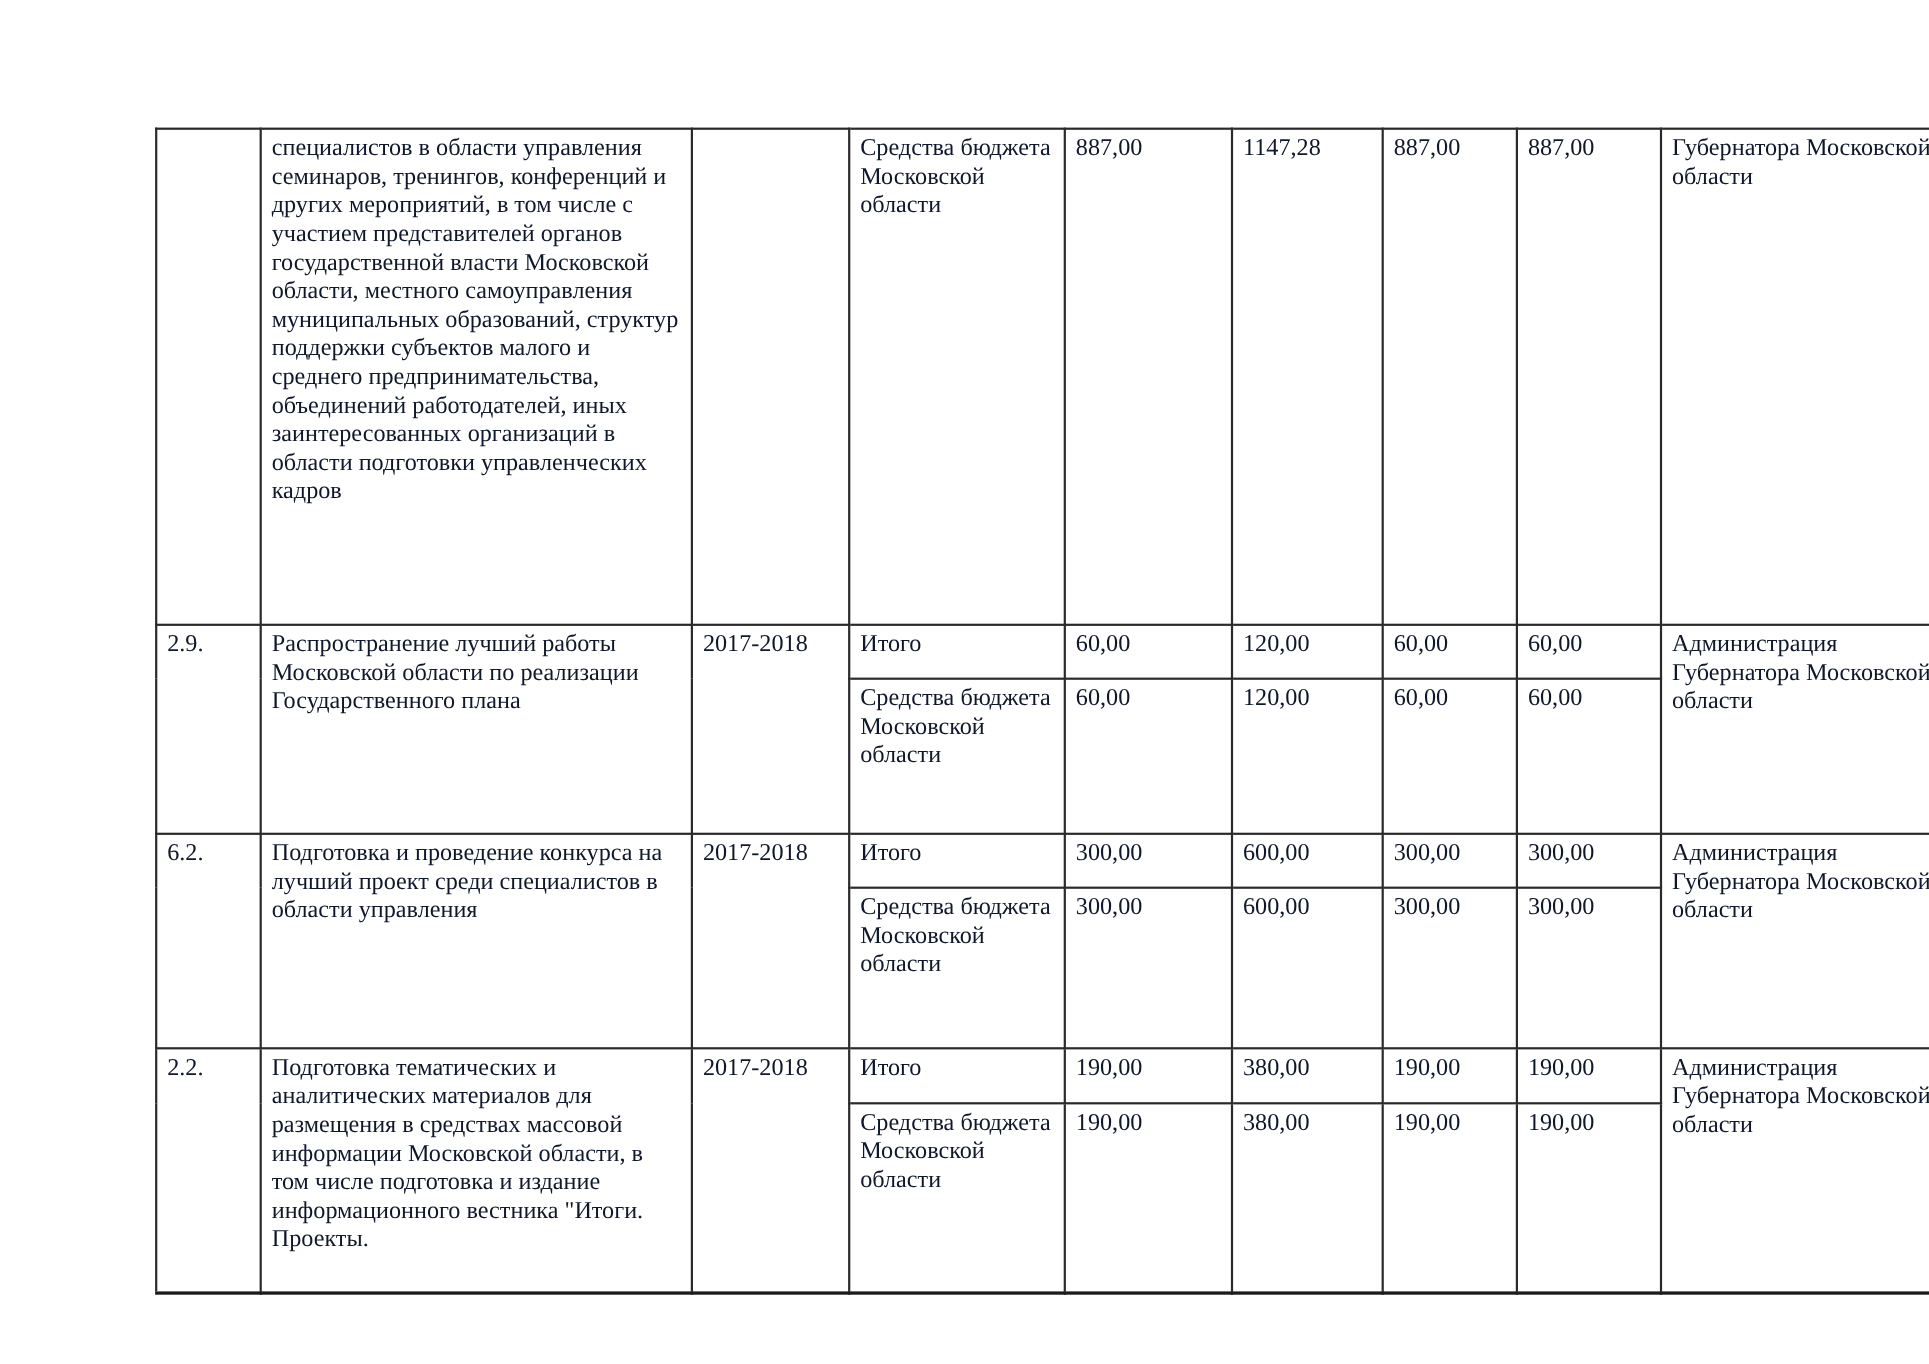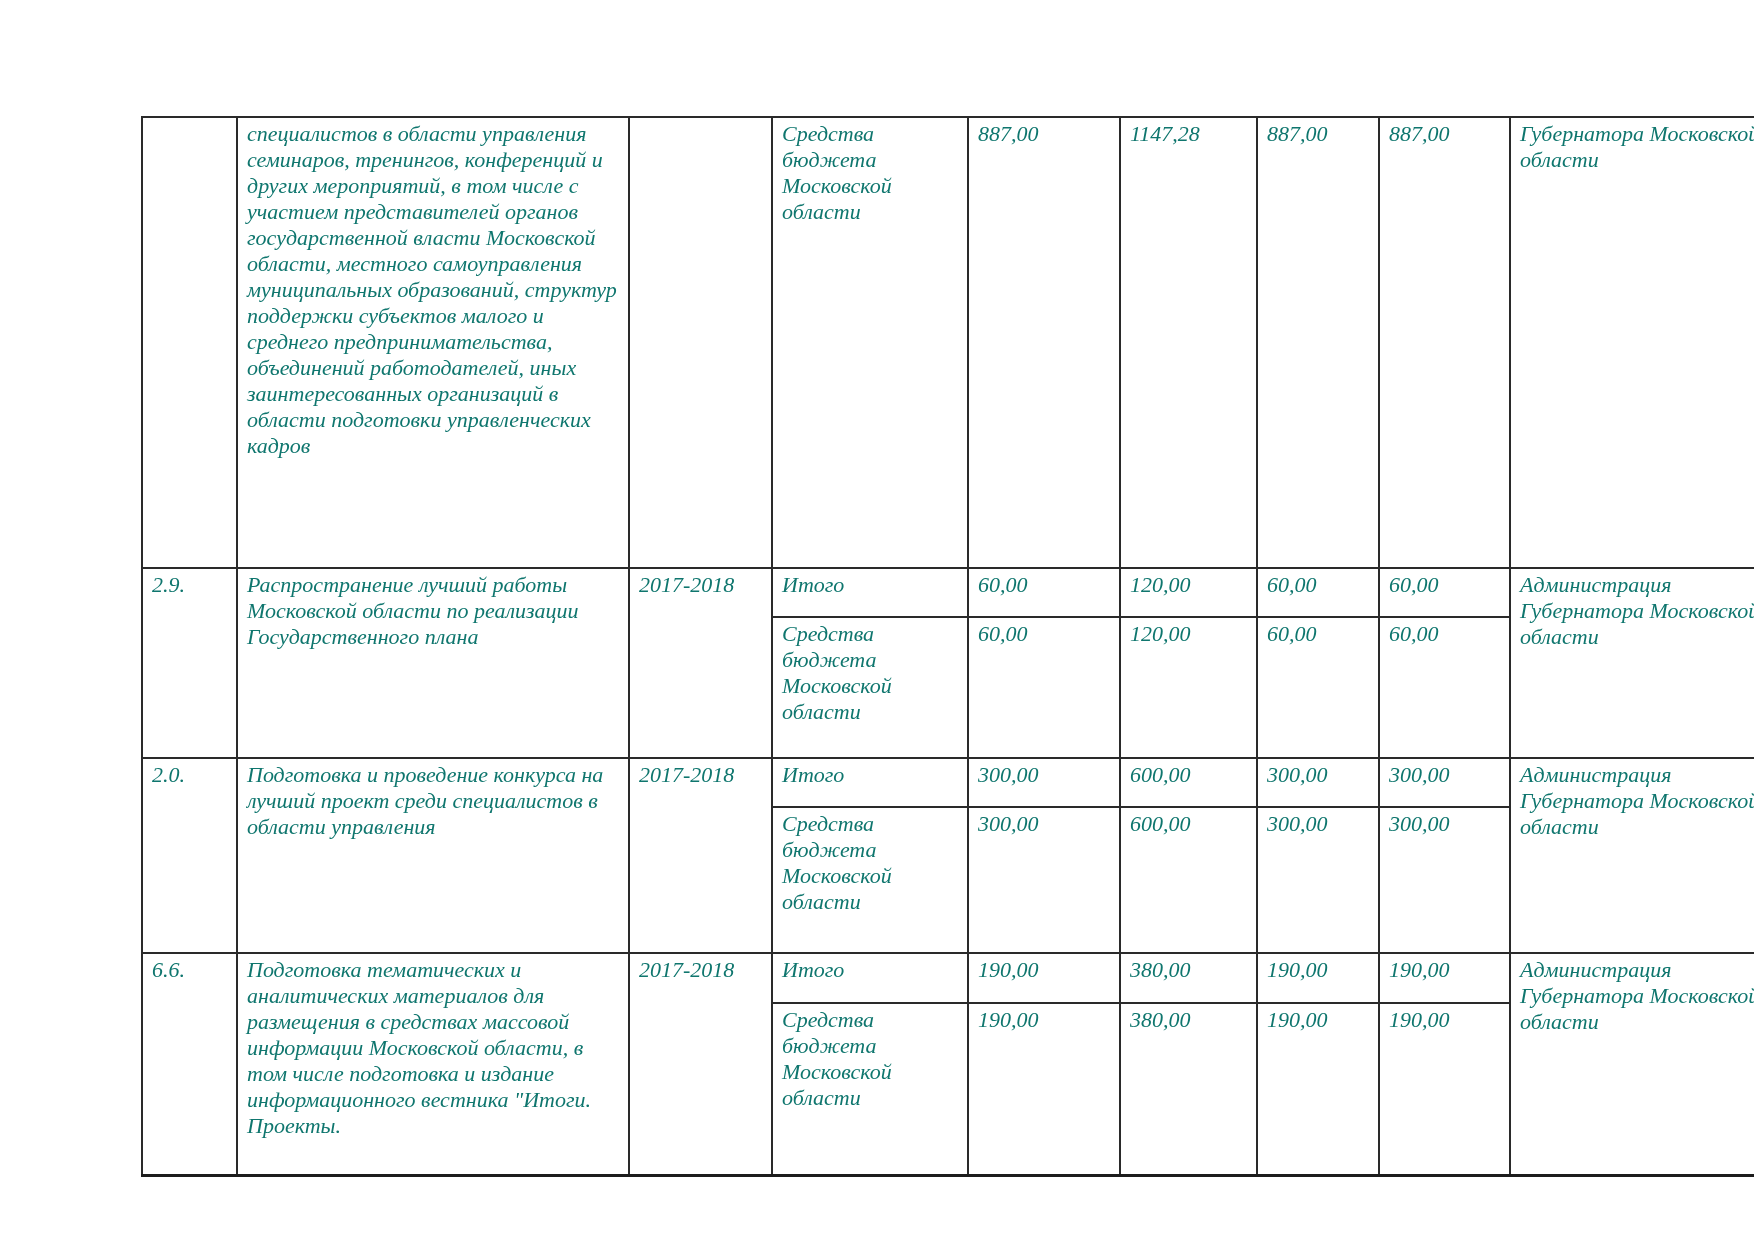--- a/index.html
+++ b/index.html
@@ -9,22 +9,21 @@
     height: 1240px;
     overflow: hidden;
     background: #ffffff;
   }
   .page {
     position: relative;
     width: 1386px;
     height: 1240px;
     background: #ffffff;
     font-family: "Liberation Serif", "DejaVu Serif", serif;
-    color: #0f766e;
-    font-style: italic;
+    color: #0f172a;
   }
   table.budget {
     position: absolute;
     left: 141px;
     top: 116px;
     border-collapse: collapse;
     table-layout: fixed;
     width: 1628px;
     font-size: 22px;
     line-height: 26px;
@@ -90,40 +89,40 @@
     </tr>
     <tr class="h-sred34">
       <td>Средства бюджета Московской области</td>
       <td class="c-amt">60,00</td>
       <td class="c-amt">120,00</td>
       <td class="c-amt">60,00</td>
       <td class="c-amt">60,00</td>
     </tr>
 
     <tr class="h-itogo35">
-      <td class="c-num" rowspan="2">2.0.</td>
+      <td class="c-num" rowspan="2">6.2.</td>
       <td rowspan="2">Подготовка и проведение конкурса на лучший проект среди специалистов в области управления</td>
       <td rowspan="2">2017-2018</td>
       <td>Итого</td>
       <td class="c-amt">300,00</td>
       <td class="c-amt">600,00</td>
       <td class="c-amt">300,00</td>
       <td class="c-amt">300,00</td>
       <td rowspan="2">Администрация Губернатора Московской области</td>
     </tr>
     <tr class="h-sred35">
       <td>Средства бюджета Московской области</td>
       <td class="c-amt">300,00</td>
       <td class="c-amt">600,00</td>
       <td class="c-amt">300,00</td>
       <td class="c-amt">300,00</td>
     </tr>
 
     <tr class="h-itogo36">
-      <td class="c-num" rowspan="2">6.6.</td>
+      <td class="c-num" rowspan="2">2.2.</td>
       <td rowspan="2">Подготовка тематических и аналитических материалов для размещения в средствах массовой информации Московской области, в том числе подготовка и издание информационного вестника "Итоги. Проекты.</td>
       <td rowspan="2">2017-2018</td>
       <td>Итого</td>
       <td class="c-amt">190,00</td>
       <td class="c-amt">380,00</td>
       <td class="c-amt">190,00</td>
       <td class="c-amt">190,00</td>
       <td rowspan="2">Администрация Губернатора Московской области</td>
     </tr>
     <tr class="h-sred36">

